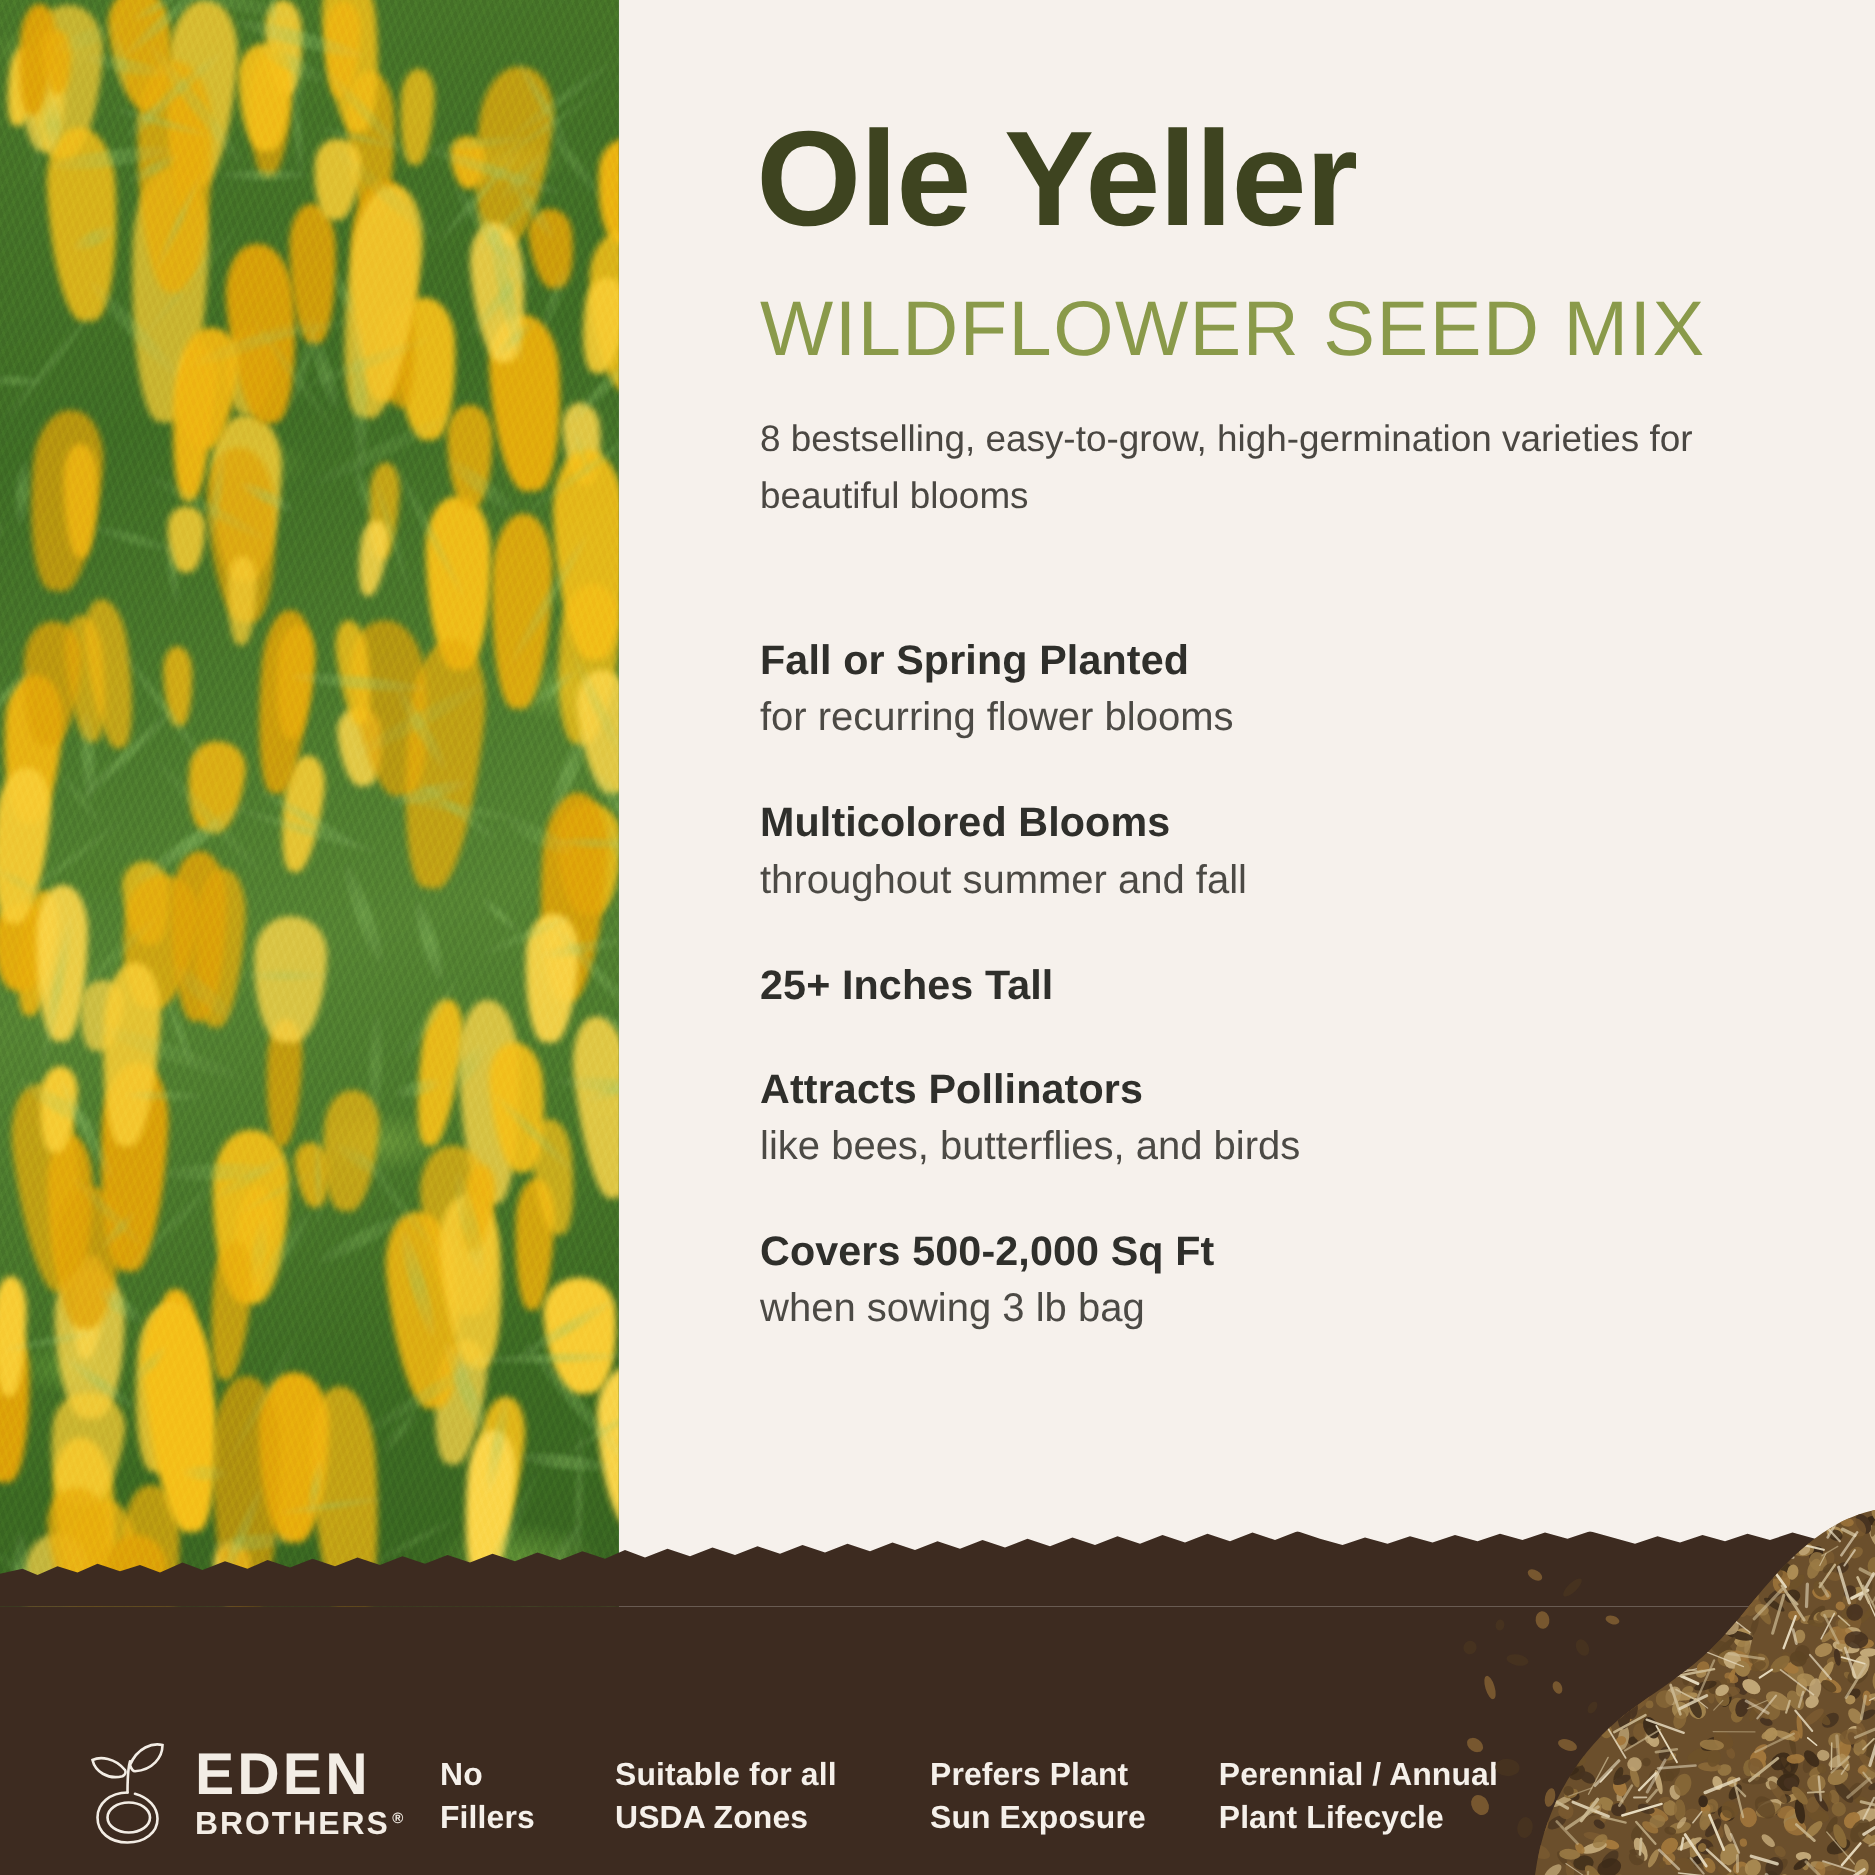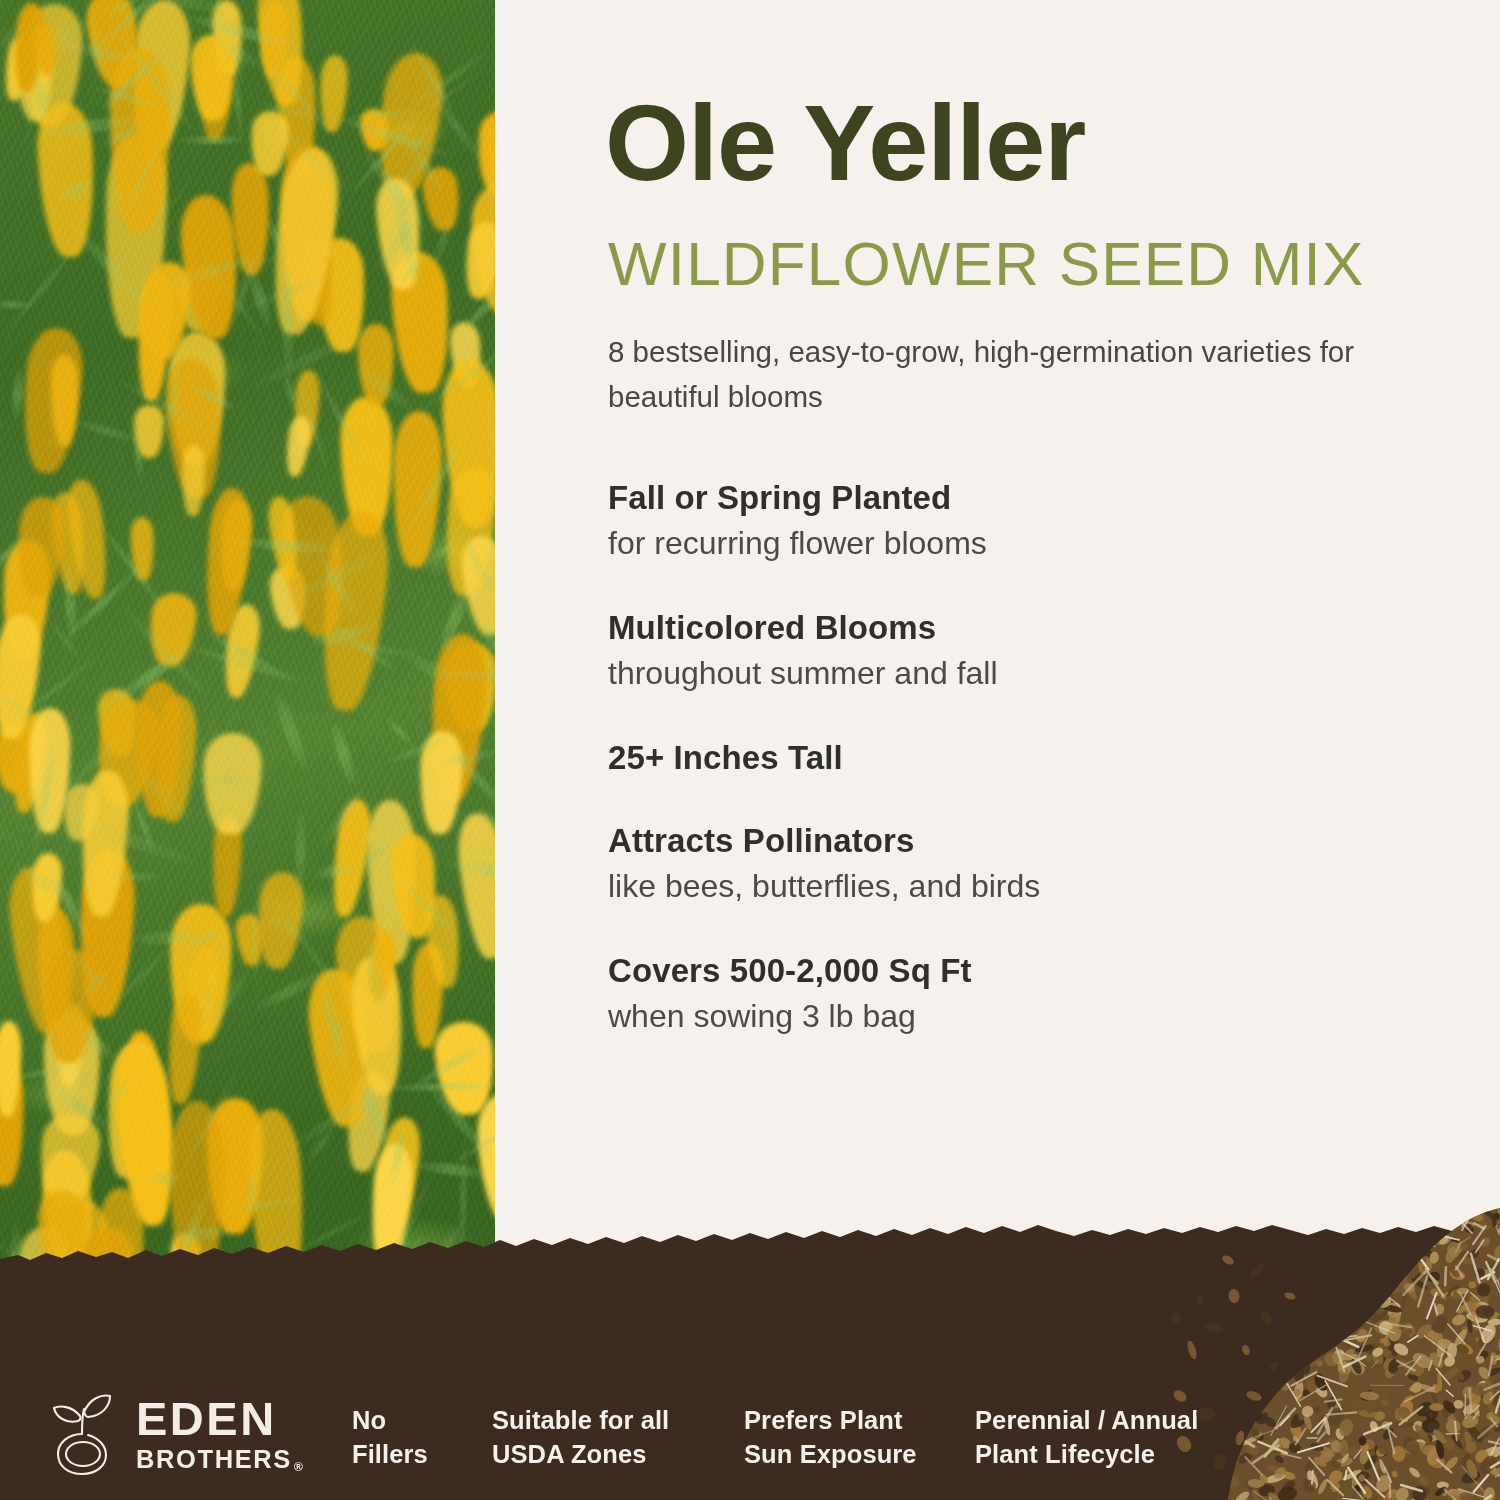--- a/index.html
+++ b/index.html
@@ -68,21 +68,21 @@
     color:#8a9a4a;
     white-space:nowrap;
   }
   .lede{
     position:absolute;left:113px;top:330px;width:760px;
     font-size:29.5px;line-height:1.52;font-weight:400;
     color:#4a4742;
   }
 
   .features{position:absolute;left:113px;top:478px;width:760px;}
-  .feature{margin-bottom:43px;}
+  .feature{margin-bottom:43px;margin-top:30px;}
   .feature:last-child{margin-bottom:0;}
   .f-head{
     font-size:33px;font-weight:700;color:#2f2f2b;
     letter-spacing:.1px;line-height:1.22;
   }
   .f-sub{
     font-size:32px;font-weight:300;color:#4c4a45;
     line-height:1.3;margin-top:5px;
   }
 
@@ -91,31 +91,31 @@
     position:absolute;left:0;right:0;bottom:0;height:215px;
     background:#3d2b20;
   }
   .tear{
     position:absolute;left:0;right:0;bottom:215px;height:60px;
     overflow:hidden;pointer-events:none;
   }
   .tear svg{display:block;width:100%;height:100%;}
 
   
-  .logo{position:absolute;left:44px;bottom:20px;display:flex;align-items:center;gap:14px;}
+  .logo{position:absolute;left:64px;bottom:20px;display:flex;align-items:center;gap:14px;}
   .logo-mark{width:78px;height:92px;flex:none;}
   .logo-type{display:flex;flex-direction:column;line-height:1;}
   .logo-eden{
     font-size:47px;font-weight:700;color:#f3ede5;
     letter-spacing:2.5px;
   }
   .logo-bros{
     font-size:25.5px;font-weight:700;color:#f3ede5;
     letter-spacing:1.6px;margin-top:5px;
-    display:flex;align-items:flex-end;
+    display:flex;align-items:flex-start;
   }
   .logo-reg{font-size:12px;margin-left:2px;margin-top:1px;}
 
   .fitems{position:absolute;left:0;right:0;bottom:28px;height:90px;}
   .fitem{
     position:absolute;bottom:0;
     color:#f5f0ea;font-size:25.5px;font-weight:700;
     line-height:1.33;letter-spacing:.1px;
     white-space:nowrap;
   }

